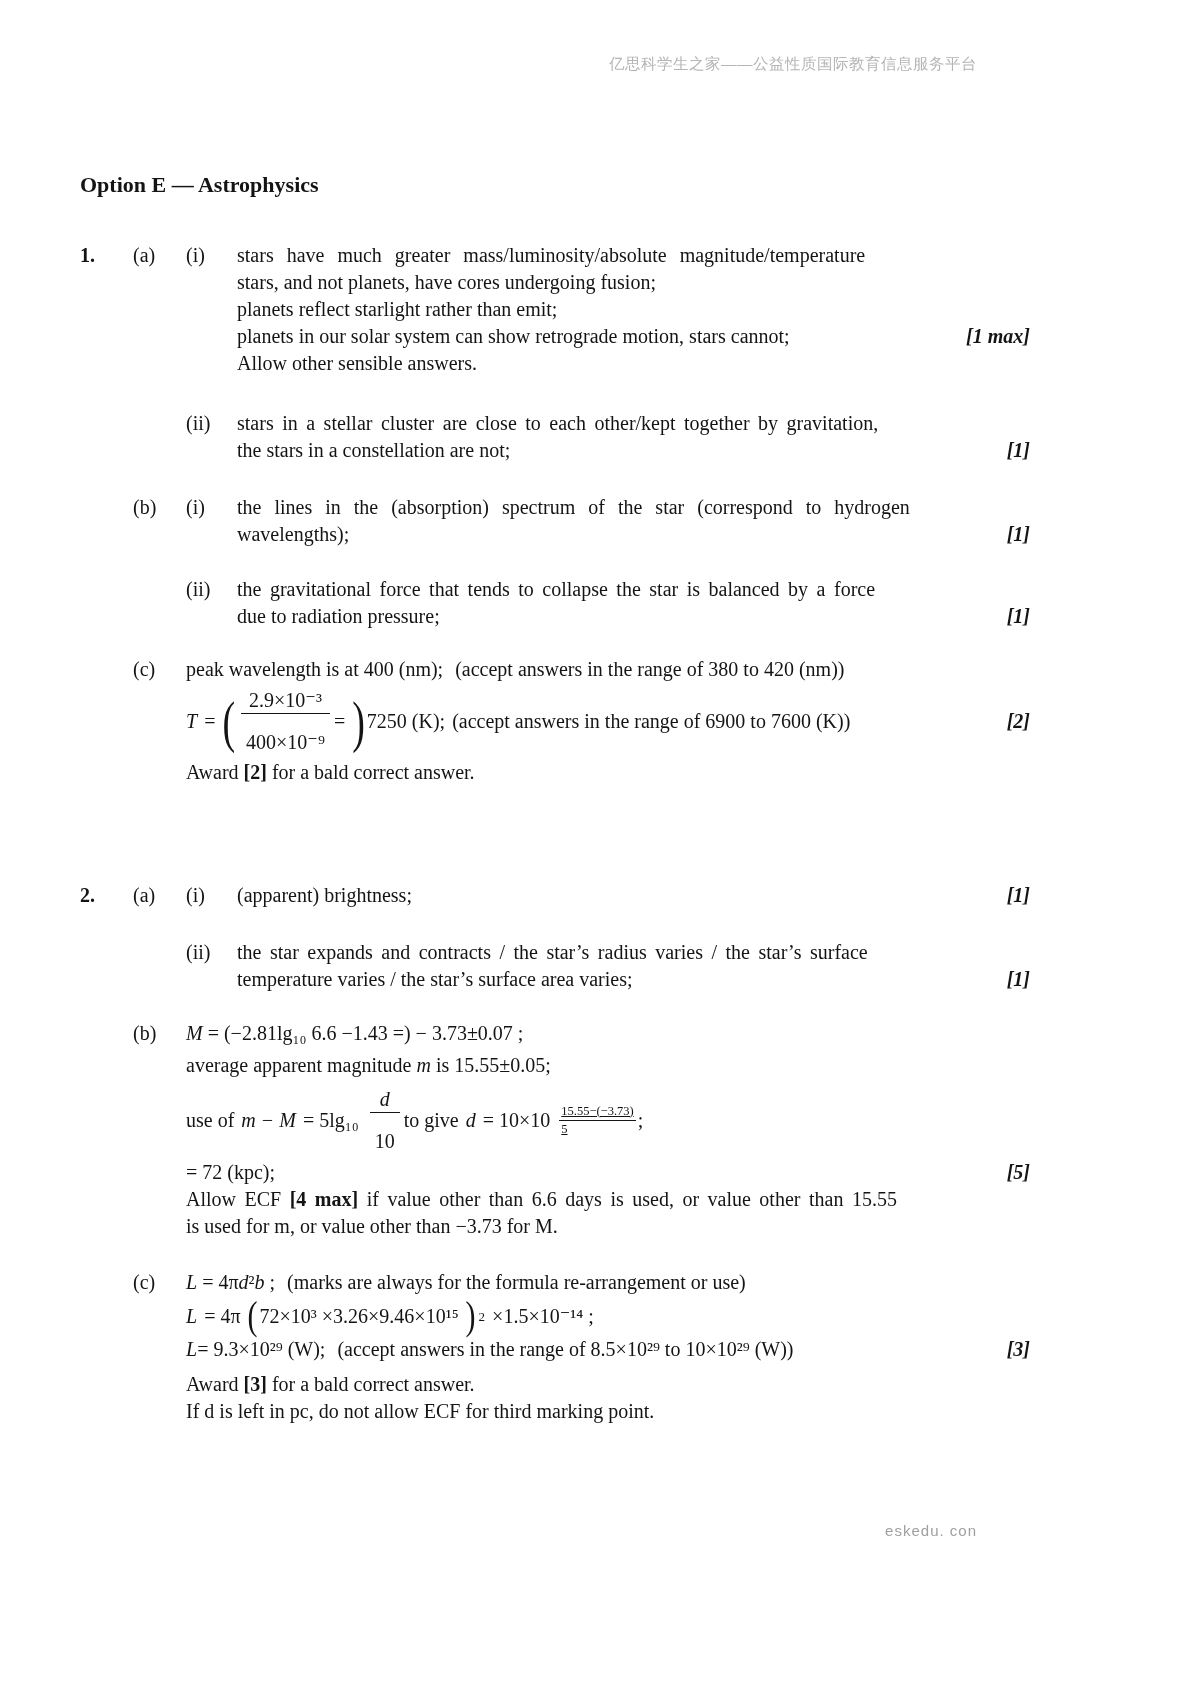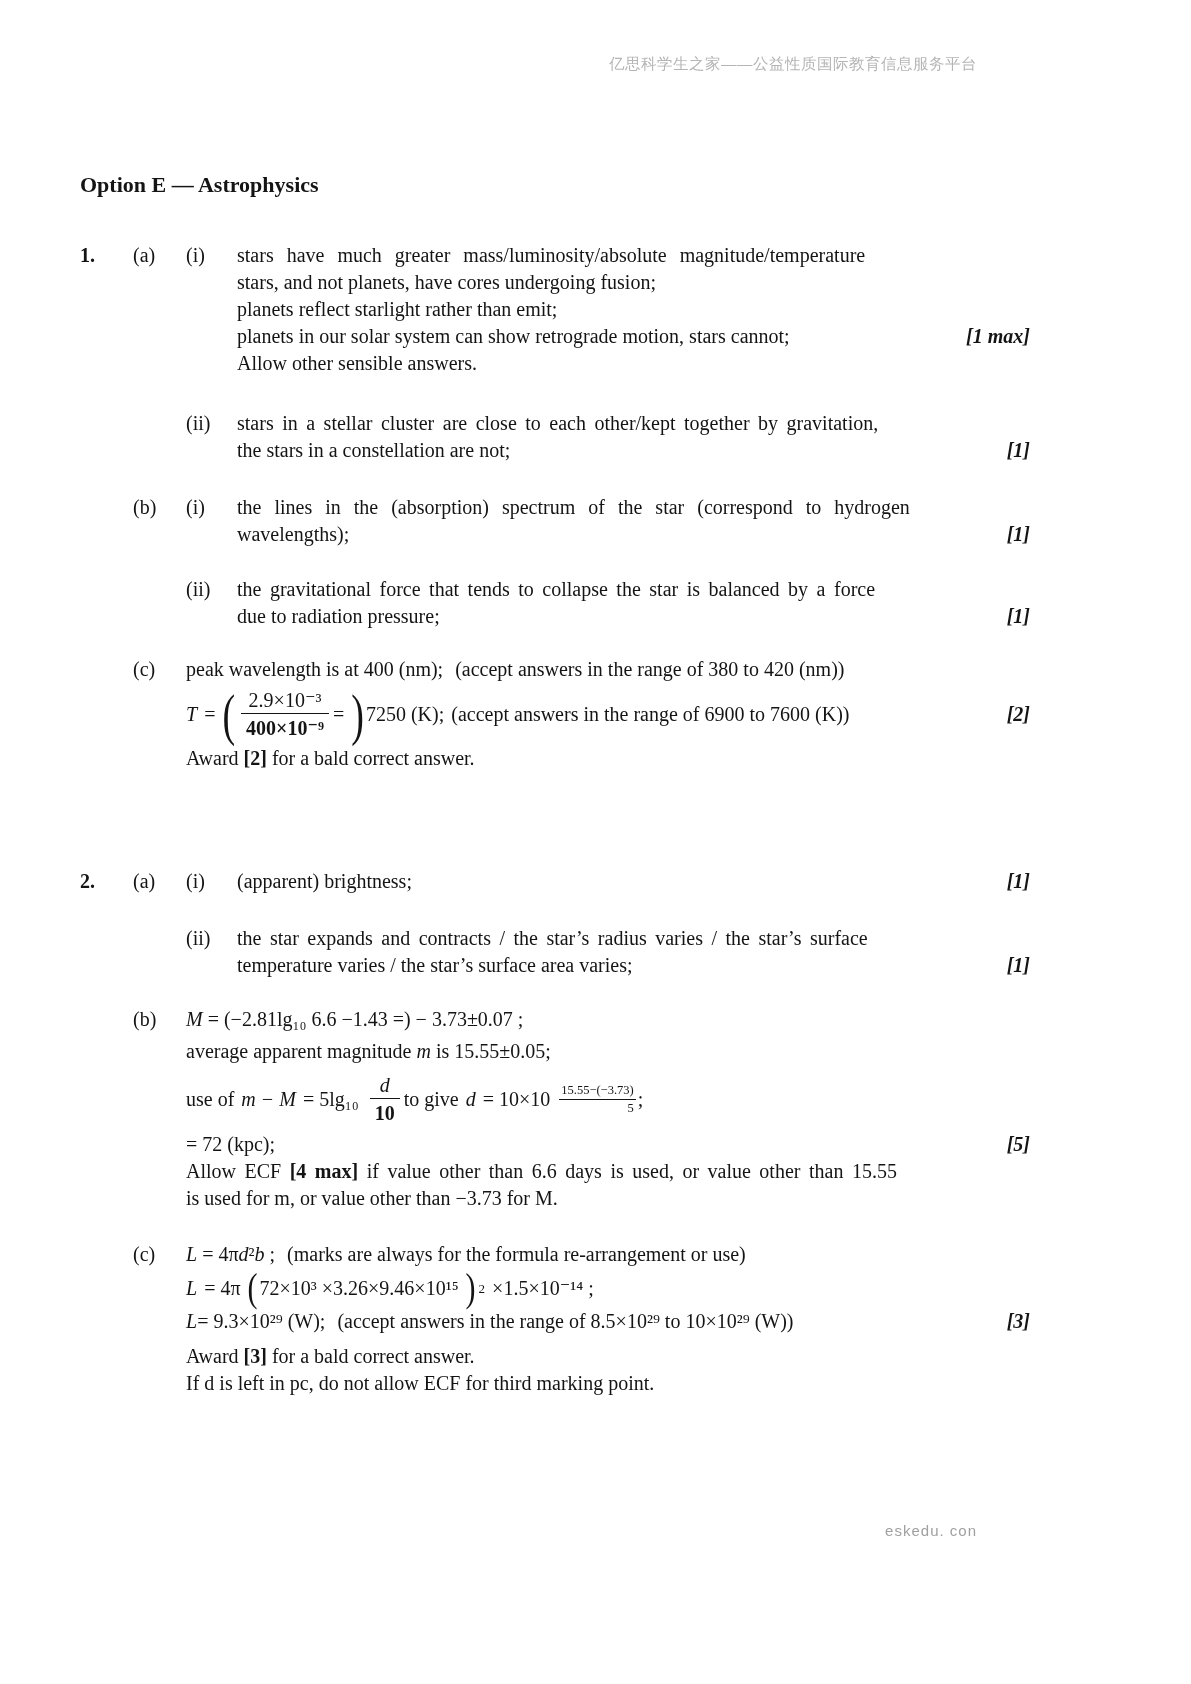--- a/index.html
+++ b/index.html
@@ -26,25 +26,25 @@
   .note{}
   .bold{font-weight:bold;}
   .var{font-style:italic;}
   
   .eqline{display:flex;align-items:center;white-space:nowrap;}
   .eqline > *{margin-right:7px;}
   .eqline > .mla{margin-right:0;}
   .eqline .bp{margin-right:2px;}
   .frac{display:inline-block;vertical-align:middle;text-align:center;line-height:24px;margin:0 4px;}
   .frac .fn{display:block;padding:0 5px 1px;}
-  .frac .fd{display:block;border-top:1.5px solid #141414;padding:2px 5px 0;font-weight:bold;}
+  .frac .fd{display:block;border-top:1.5px solid #141414;padding:16px 5px 0;}
   .bp{display:inline-block;vertical-align:middle;line-height:1;font-weight:400;}
   .bp1{font-size:38px;transform:scaleY(1.5);}
   .bp2{font-size:30px;transform:scaleY(1.3);}
-  .supfrac{display:inline-block;text-align:right;font-size:12.5px;line-height:15px;vertical-align:18px;margin:0 2px;}
+  .supfrac{display:inline-block;text-align:left;font-size:12.5px;line-height:15px;vertical-align:18px;margin:0 2px;text-decoration:underline;}
   .supfrac .sfn{display:block;padding:0 2px 1px;}
   .supfrac .sfd{display:block;border-top:1px solid #141414;padding:1px 2px 0;}
   .hisup{font-size:13px;vertical-align:16px;margin-left:1px;}
   
   .mb33{margin-bottom:33px;} .mb30{margin-bottom:30px;} .mb28{margin-bottom:28px;}
   .mb26{margin-bottom:26px;} .mb96{margin-bottom:96px;} .mb27{margin-bottom:27px;} .mb29{margin-bottom:29px;}
   .eq-pad{margin:5px 0;}
   .mt5{margin-top:5px;} .use-pad{margin:8px 0 6px 0;} .mb8{margin-bottom:8px;}
 </style>
 </head>

